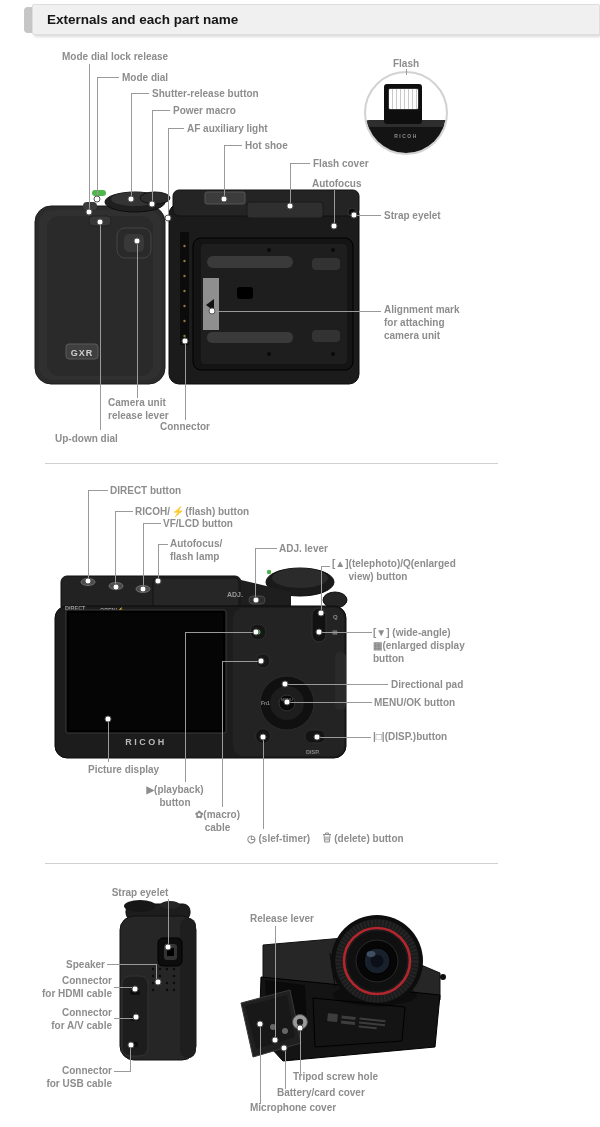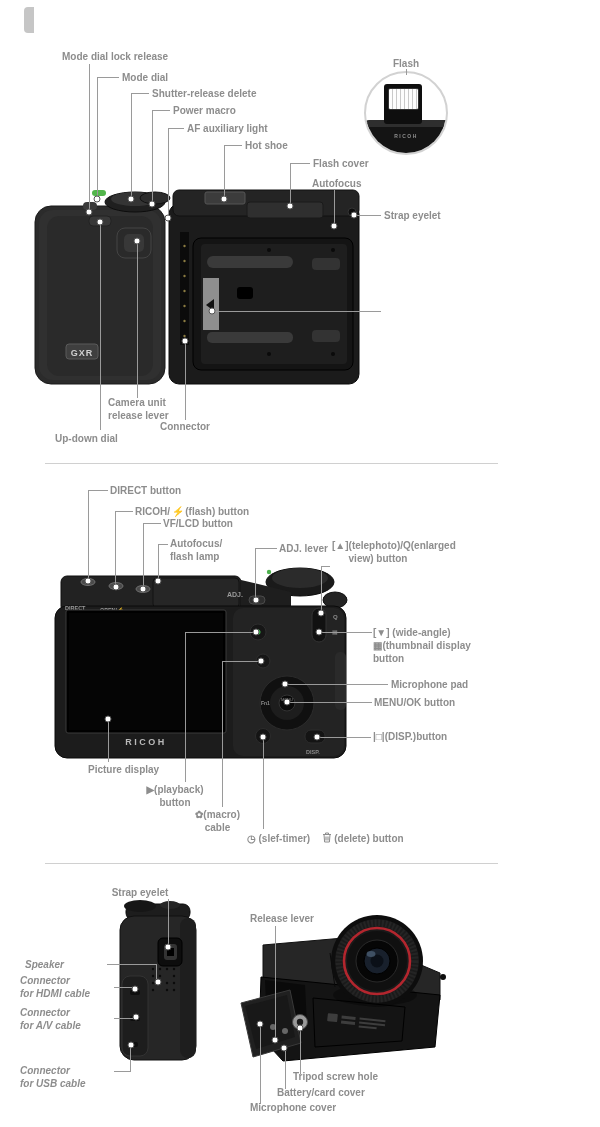--- a/index.html
+++ b/index.html
@@ -8,21 +8,21 @@
   
   .hdr-tab{position:absolute;left:24px;top:7px;width:10px;height:26px;background:#c6c6c6;
            border-radius:4px 0 0 4px;}
   .hdr-bar{position:absolute;left:32px;top:4px;width:566px;height:29px;background:#f0f0f0;
            border:1px solid #dedede;border-radius:2px;box-shadow:2px 2px 3px rgba(0,0,0,.14);}
   .hdr-title{position:absolute;left:14px;top:0;line-height:29px;font-size:13.5px;font-weight:bold;
              color:#161616;white-space:nowrap;}
   
   .lbl{position:absolute;font-size:10px;line-height:13px;font-weight:bold;color:#8d8d8d;
        white-space:pre-line;z-index:6;}
-  .lbl.r{text-align:left;font-style:italic;}
+  .lbl.r{text-align:right;}
   .lbl.c{text-align:center;}
   .icon-inline{display:inline-block;}
   .wrapspan{display:inline-block;width:122px;vertical-align:top;}
   
   .line{position:absolute;background:#9a9a9a;z-index:4;}
   .dot{position:absolute;width:5px;height:5px;border-radius:50%;background:#fff;
        border:1px solid #555;transform:translate(-50%,-50%);z-index:5;}
   .divider{position:absolute;left:45px;width:453px;height:1px;background:#d0d0d0;}
   .camera-svg{position:absolute;z-index:1;}
   
@@ -39,20 +39,23 @@
   .inset .brand{position:absolute;left:0;top:60px;width:80px;text-align:center;color:#8e8e8e;
                   font-size:5px;font-weight:bold;letter-spacing:1.5px;}
   .trash{display:inline-block;vertical-align:-1px;margin:0 2px 0 12px;}
 </style>
 </head>
 <body>
 
 <div id="canvas">
 
   <div class="hdr-tab"></div>
+  <div class="hdr-bar">
+    <div class="hdr-title">Externals and each part name</div>
+  </div>
 
   <div class="divider" style="top:463px"></div>
   <div class="divider" style="top:863px"></div>
 
   <svg class="camera-svg" style="left:33px;top:186px" width="330" height="202" viewBox="0 0 330 202">
 
     <rect x="2" y="20" width="130" height="178" rx="16" fill="#2b2b2b" stroke="#1a1a1a"></rect>
     <rect x="6" y="24" width="122" height="170" rx="14" fill="#303030"></rect>
     <rect x="14" y="30" width="106" height="160" rx="12" fill="#2a2a2a"></rect>
 
@@ -104,28 +107,31 @@
   <div class="inset">
     <div class="cam-top"></div>
     <div class="cam-top-strip"></div>
     <div class="flash-head"></div>
     <div class="flash-window"></div>
     <div class="brand">RICOH</div>
   </div>
 
   <div class="lbl" style="left:62px;top:50px">Mode dial lock release</div>
   <div class="lbl" style="left:122px;top:71px">Mode dial</div>
-  <div class="lbl" style="left:152px;top:87px">Shutter-release delete</div>
+  <div class="lbl" style="left:152px;top:87px">Shutter-release button</div>
   <div class="lbl" style="left:173px;top:104px">Power macro</div>
   <div class="lbl" style="left:187px;top:122px">AF auxiliary light</div>
   <div class="lbl" style="left:245px;top:139px">Hot shoe</div>
   <div class="lbl c" style="left:380px;top:57px;width:52px">Flash</div>
   <div class="lbl" style="left:313px;top:157px">Flash cover</div>
   <div class="lbl" style="left:312px;top:177px">Autofocus</div>
   <div class="lbl" style="left:384px;top:209px">Strap eyelet</div>
+  <div class="lbl" style="left:384px;top:303px">Alignment mark
+for attaching
+camera unit</div>
   <div class="lbl" style="left:108px;top:396px">Camera unit
 release lever</div>
   <div class="lbl" style="left:160px;top:420px">Connector</div>
   <div class="lbl" style="left:55px;top:432px">Up-down dial</div>
 
   <svg class="camera-svg" style="left:53px;top:560px" width="295" height="202" viewBox="0 0 295 202">
 
     <ellipse cx="247" cy="22" rx="34" ry="14" fill="#1a1a1a" stroke="#0a0a0a"></ellipse>
     <ellipse cx="247" cy="18" rx="28" ry="10" fill="#2b2b2b"></ellipse>
     <circle cx="216" cy="12" r="2.2" fill="#4db14d"></circle>
@@ -173,25 +179,25 @@
     <rect x="252" y="170" width="20" height="13" rx="6" fill="#141414" stroke="#2c2c2c"></rect>
     <text x="253" y="194" font-family="Liberation Sans,sans-serif" font-size="5.5" font-weight="bold" fill="#8a8a8a">DISP.</text>
   </svg>
 
   <div class="lbl" style="left:110px;top:484px">DIRECT button</div>
   <div class="lbl" style="left:135px;top:505px">RICOH/ ⚡(flash) button</div>
   <div class="lbl" style="left:163px;top:517px">VF/LCD button</div>
   <div class="lbl" style="left:170px;top:537px">Autofocus/
 flash lamp</div>
   <div class="lbl" style="left:279px;top:542px">ADJ. lever</div>
-  <div class="lbl" style="left:332px;top:539px"><span class="icon-inline">[▲]</span><span class="wrapspan">(telephoto)/Q(enlarged view) button</span></div>
+  <div class="lbl" style="left:332px;top:557px"><span class="icon-inline">[▲]</span><span class="wrapspan">(telephoto)/Q(enlarged view) button</span></div>
   <div class="lbl" style="left:373px;top:626px">[▼] (wide-angle)
-▦(thumbnail display
+▦(enlarged display
 button</div>
-  <div class="lbl" style="left:391px;top:678px">Microphone pad</div>
+  <div class="lbl" style="left:391px;top:678px">Directional pad</div>
   <div class="lbl" style="left:374px;top:696px">MENU/OK button</div>
   <div class="lbl" style="left:373px;top:730px">|□|(DISP.)button</div>
   <div class="lbl" style="left:88px;top:763px">Picture display</div>
   <div class="lbl c" style="left:140px;top:783px;width:70px">▶(playback)
 button</div>
   <div class="lbl c" style="left:190px;top:808px;width:55px">✿(macro)
 cable</div>
   <div class="lbl" style="left:247px;top:832px"><span>◷</span> <span>(slef-timer)</span><svg class="trash" width="10" height="11" viewBox="0 0 10 11">
         <path d="M1 2.5h8M3.5 2.5V1h3v1.5M2 2.5l.6 7.5h4.8l.6-7.5" stroke="#8d8d8d" stroke-width="1" fill="none"></path>
         <path d="M3.8 4.5v4M5 4.5v4M6.2 4.5v4" stroke="#8d8d8d" stroke-width="0.8" fill="none"></path>

